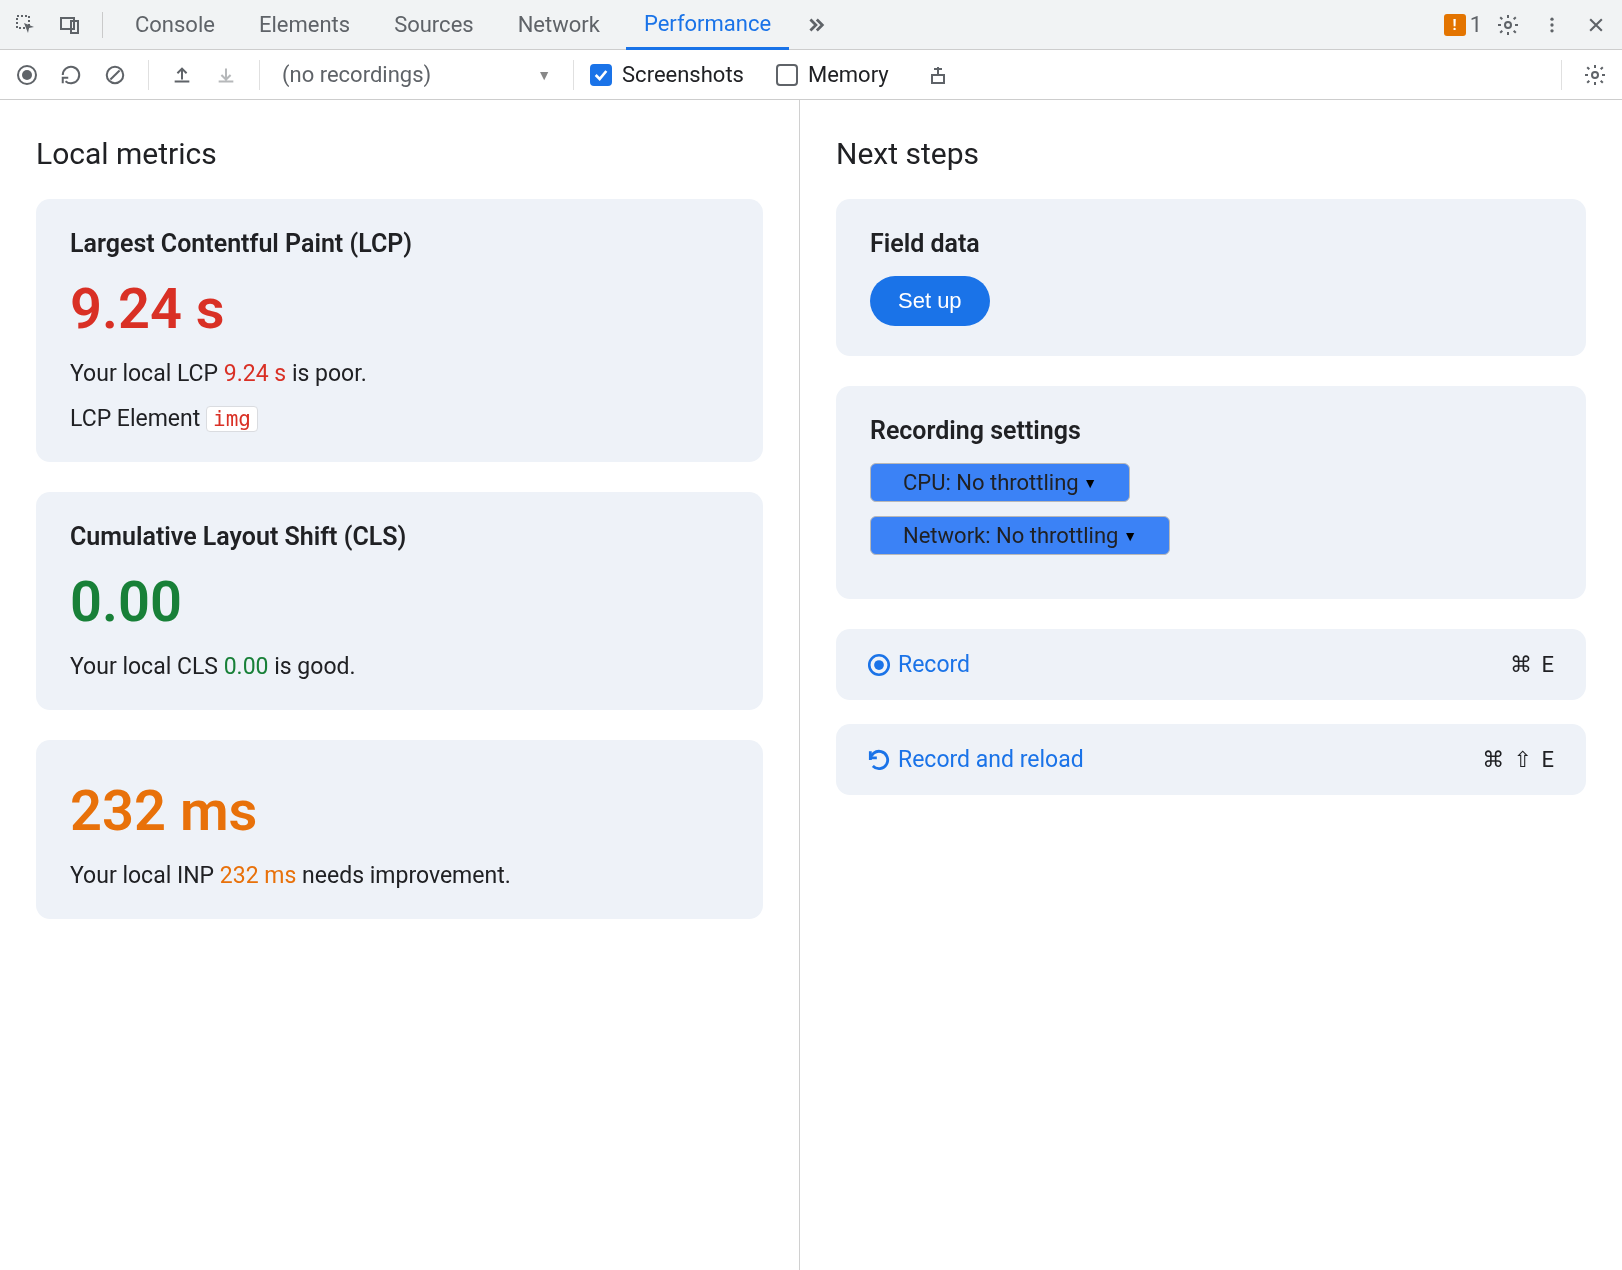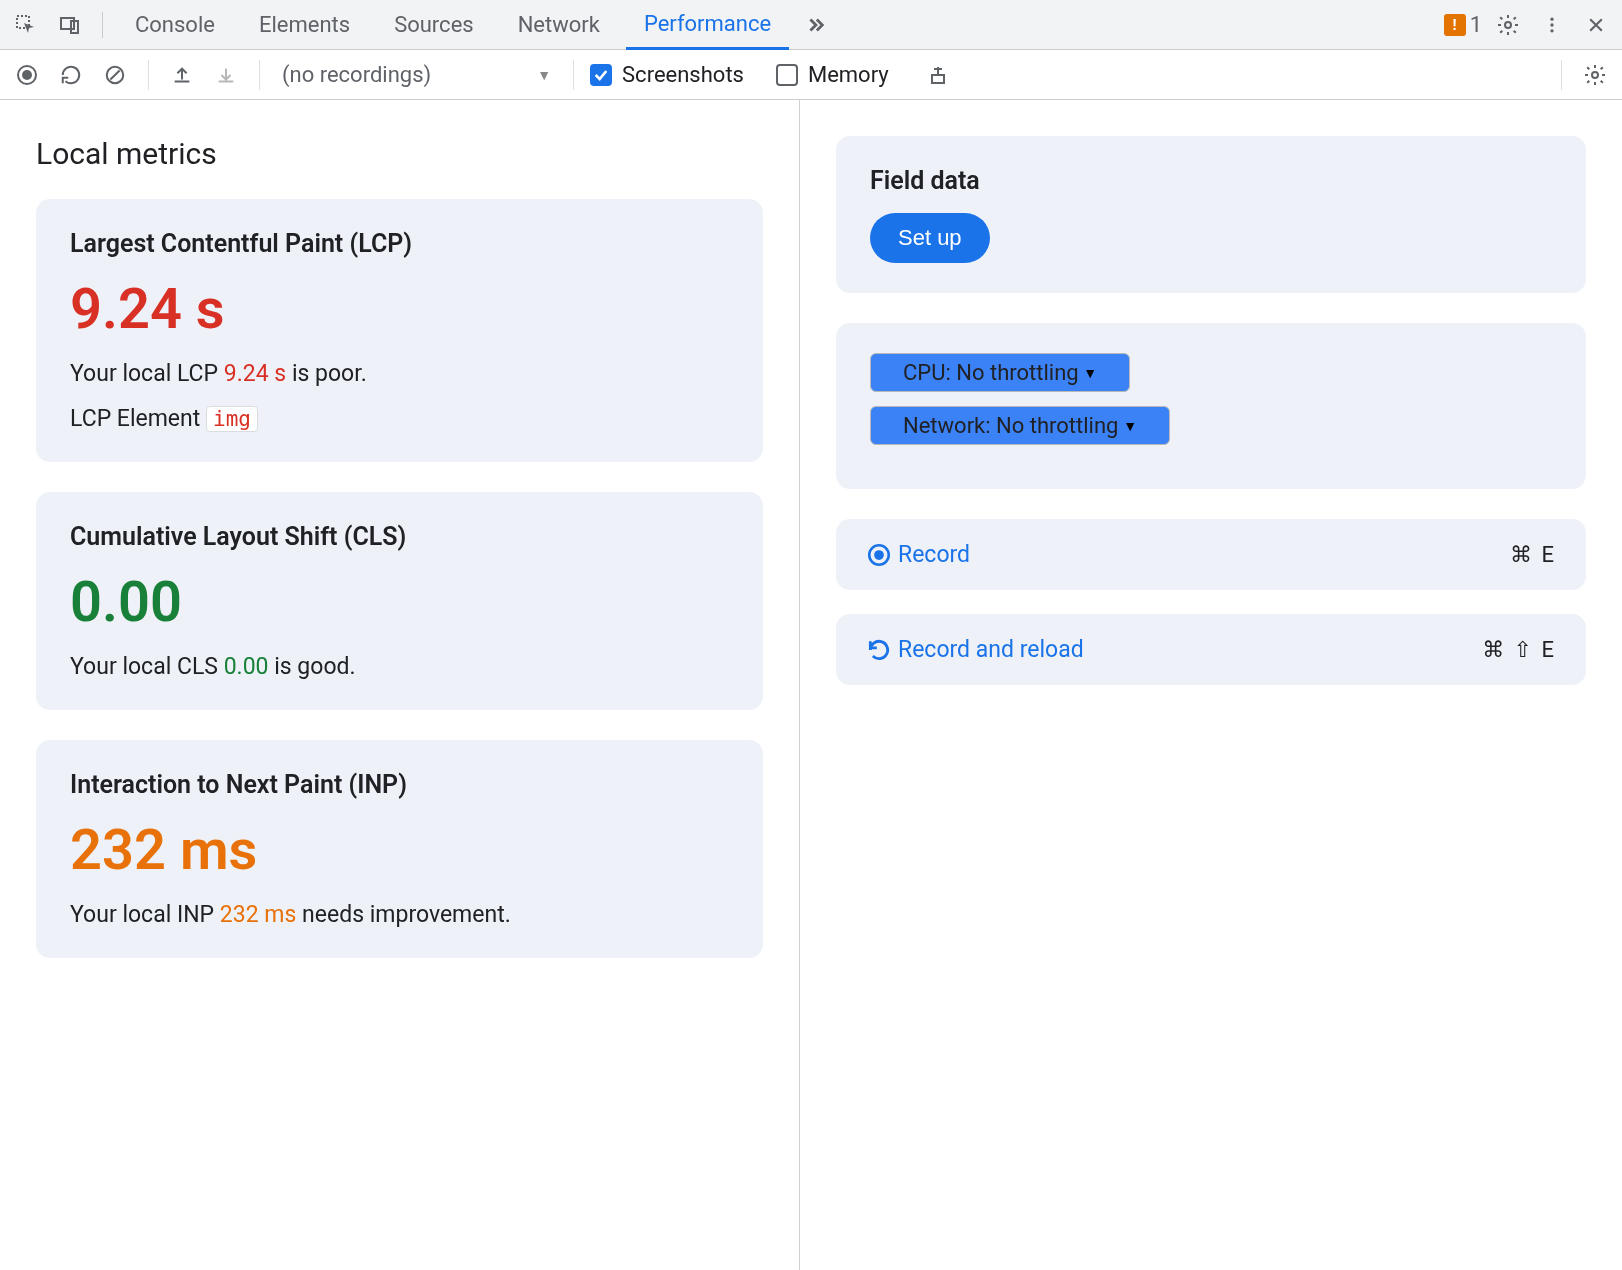--- a/index.html
+++ b/index.html
@@ -197,36 +197,37 @@
 
     <div class="card">
       <div class="card-title">Cumulative Layout Shift (CLS)</div>
       <div class="metric-val green">0.00</div>
       <div class="desc">
         <span>Your local CLS </span><span class="mval green">0.00</span><span> is good.</span>
       </div>
     </div>
 
     <div class="card">
-      <div class="card-title">Interaction to Next Paint (INP)</div>
       <div class="metric-val orange">232 ms</div>
       <div class="desc">
         <span>Your local INP </span><span class="mval orange">232 ms</span><span> needs improvement.</span>
       </div>
     </div>
   </div>
 
   <div class="col-right">
+    <h2>Next steps</h2>
 
     <div class="card">
       <div class="card-title">Field data</div>
       <button class="primary-btn">Set up</button>
     </div>
 
     <div class="card">
+      <div class="card-title">Recording settings</div>
       <div class="select-row">
         <div class="fake-select">
           <span>CPU: No throttling</span>
           <span class="caret">▼</span>
         </div>
       </div>
       <div class="select-row">
         <div class="fake-select" style="min-width:300px">
           <span>Network: No throttling</span>
           <span class="caret">▼</span>

